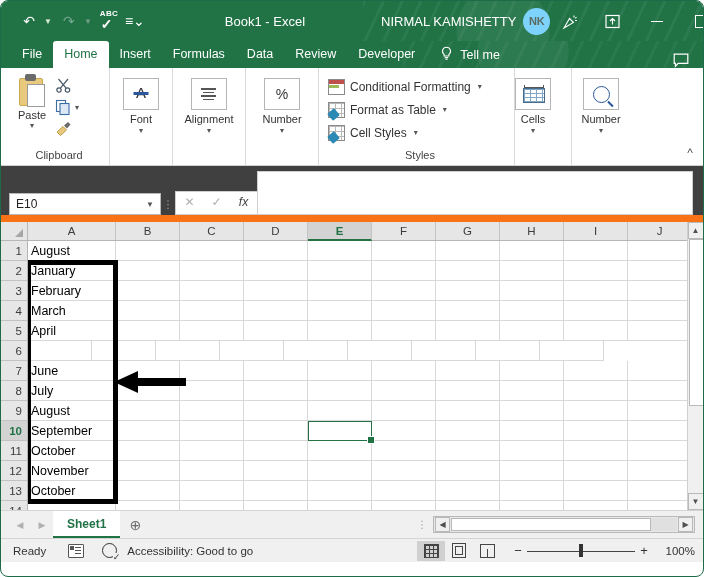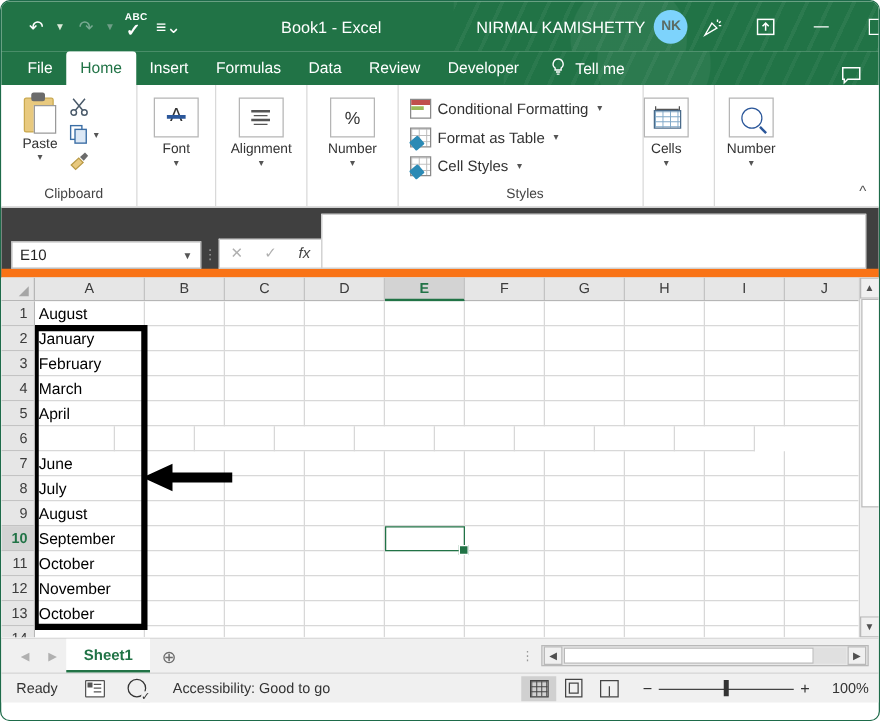--- a/index.html
+++ b/index.html
@@ -454,21 +454,21 @@
   
   .statusbar {
     height: 24px;
     background: #f0f0f0;
     border-top: 1px solid #d4d4d4;
     display: flex; align-items: center;
     padding: 0 8px 0 12px;
     box-sizing: border-box;
     font-size: 11.5px; color: #333;
   }
-  .sb-item { display: flex; align-items: center; gap: 21px; }
+  .sb-item { display: flex; align-items: center; gap: 10px; }
   .sb-ready { margin-right: 22px; }
   .rec-macro {
     width: 14px; height: 12px; position: relative;
     border: 1px solid #555; border-radius: 1px;
     background: #fff; margin-right: 18px;
   }
   .rec-macro::before {
     content: ""; position: absolute; left: 1px; top: 1px;
     width: 4px; height: 4px; background: #555;
   }

